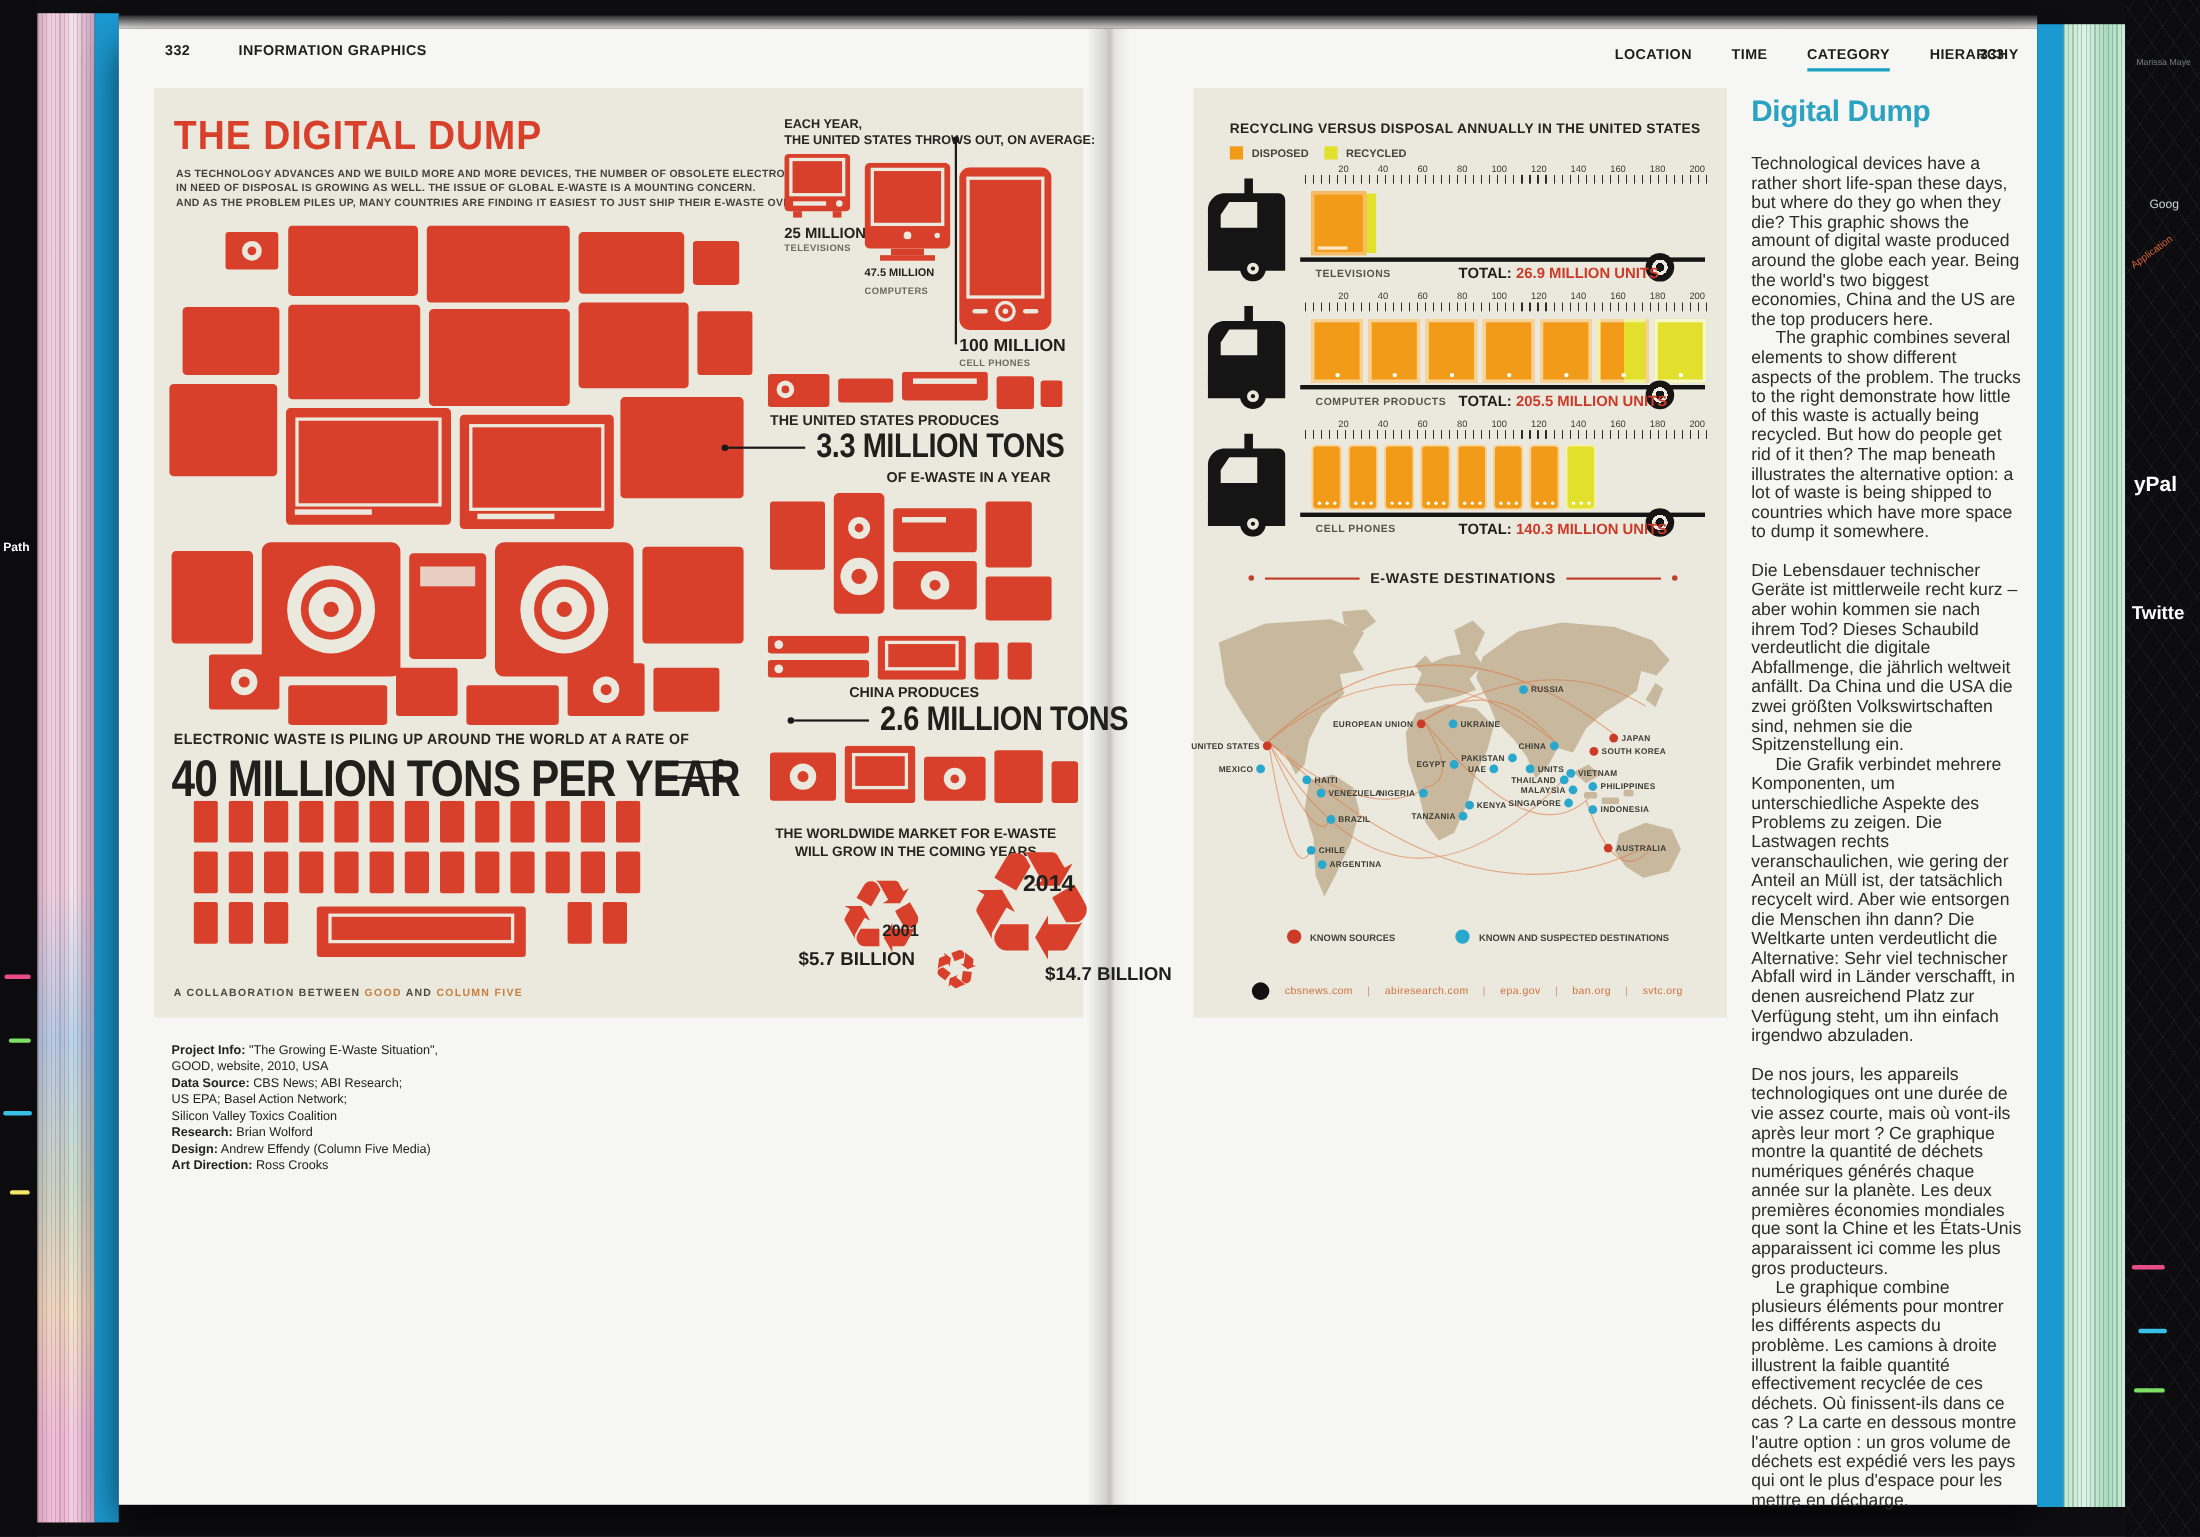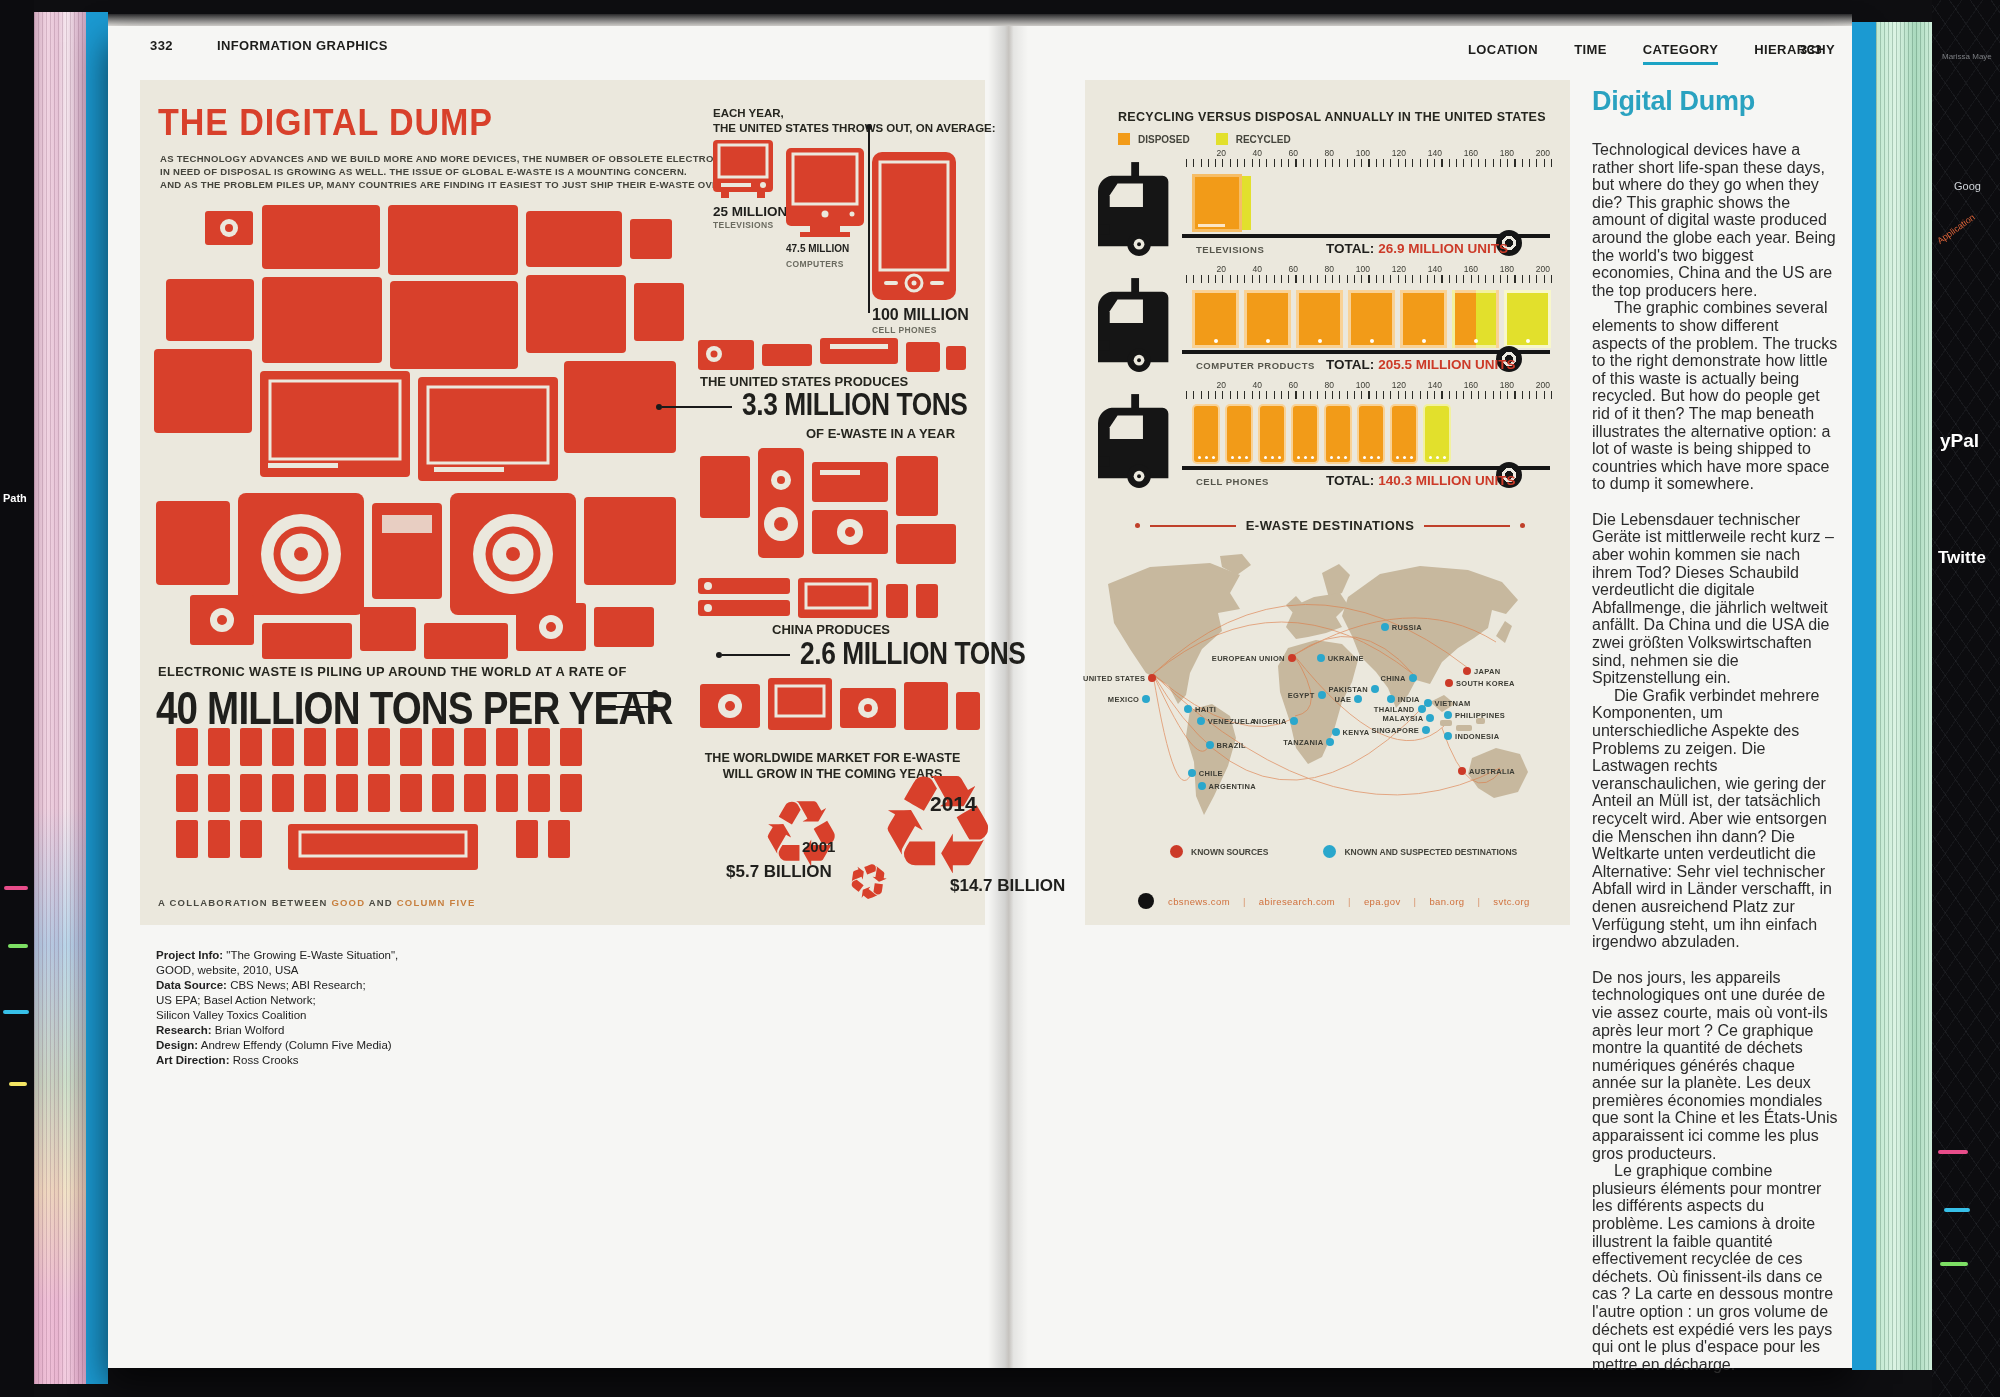--- a/index.html
+++ b/index.html
@@ -50,21 +50,21 @@
   .vline::before{content:"";position:absolute;left:-4px;top:-4px;width:6px;height:6px;border-radius:50%;background:#1a1a1a;}
   .big-val{font-size:31px;font-weight:bold;color:#1f1f1c;letter-spacing:-.5px;transform:scaleX(.85);transform-origin:left;white-space:nowrap;}
   .mid-bold{font-size:13px;font-weight:bold;color:#26261f;white-space:nowrap;}
   .mk-head{left:700px;top:750px;width:265px;text-align:center;font-size:12.5px;font-weight:bold;color:#26261f;line-height:16px;}
   .recycle{color:#d8402b;line-height:1;}
   .collab{left:158px;top:897px;font-size:9.5px;font-weight:bold;letter-spacing:1.2px;color:#4a4a42;}
   .collab .brand{color:#c77f3e;margin-top:25px;}
   .credits{left:156px;top:948px;font-size:11.5px;line-height:15px;color:#222;}
   
   .chart-title{left:1118px;top:110px;font-size:12.5px;font-weight:bold;color:#26261f;letter-spacing:.3px;white-space:nowrap;}
-  .chart-legend{left:1118px;top:133px;display:flex;gap:26px;font-size:10px;font-weight:bold;color:#44443c;align-items:center;}
+  .chart-legend{left:1118px;top:133px;display:flex;gap:14px;font-size:10px;font-weight:bold;color:#44443c;align-items:center;}
   .chart-legend .sq{width:12px;height:12px;display:inline-block;margin-right:8px;vertical-align:-2px;}
   .trow{position:absolute;left:1098px;width:455px;height:114px;}
   .t-nums{position:absolute;left:88px;top:0;width:360px;display:flex;font-size:8.5px;color:#3c3c34;}
   .t-nums .tick{width:10%;text-align:right;transform:translateX(4px);}
   .ticks{position:absolute;left:88px;top:11px;width:366px;height:8px;
     background:repeating-linear-gradient(to right,#2b2b26 0 1px,transparent 1px 7.3px);}
   .cab{position:absolute;left:0;top:14px;width:86px;height:94px;}
   .cargo{position:absolute;left:94px;top:24px;height:60px;display:flex;align-items:flex-end;gap:5px;}
   .bed{position:absolute;left:84px;top:86px;width:368px;height:4px;background:#151515;}
   .rwheel{position:absolute;left:398px;top:82px;width:26px;height:26px;border-radius:50%;
@@ -639,21 +639,21 @@
         <div class="lbl">UAE</div>
       </div>
 
       <div class="mpt dest lbl-left" style="left: 61.3%; top: 47.7%;">
         <div class="dot"></div>
         <div class="lbl">PAKISTAN</div>
       </div>
 
       <div class="mpt dest lbl-right" style="left: 64.7%; top: 51.2%;">
         <div class="dot"></div>
-        <div class="lbl">INDIA</div>
+        <div class="lbl">UNITS</div>
       </div>
 
       <div class="mpt dest lbl-left" style="left: 69.4%; top: 43.9%;">
         <div class="dot"></div>
         <div class="lbl">CHINA</div>
       </div>
 
       <div class="mpt dest lbl-left" style="left: 71.3%; top: 54.4%;">
         <div class="dot"></div>
         <div class="lbl">THAILAND</div>

